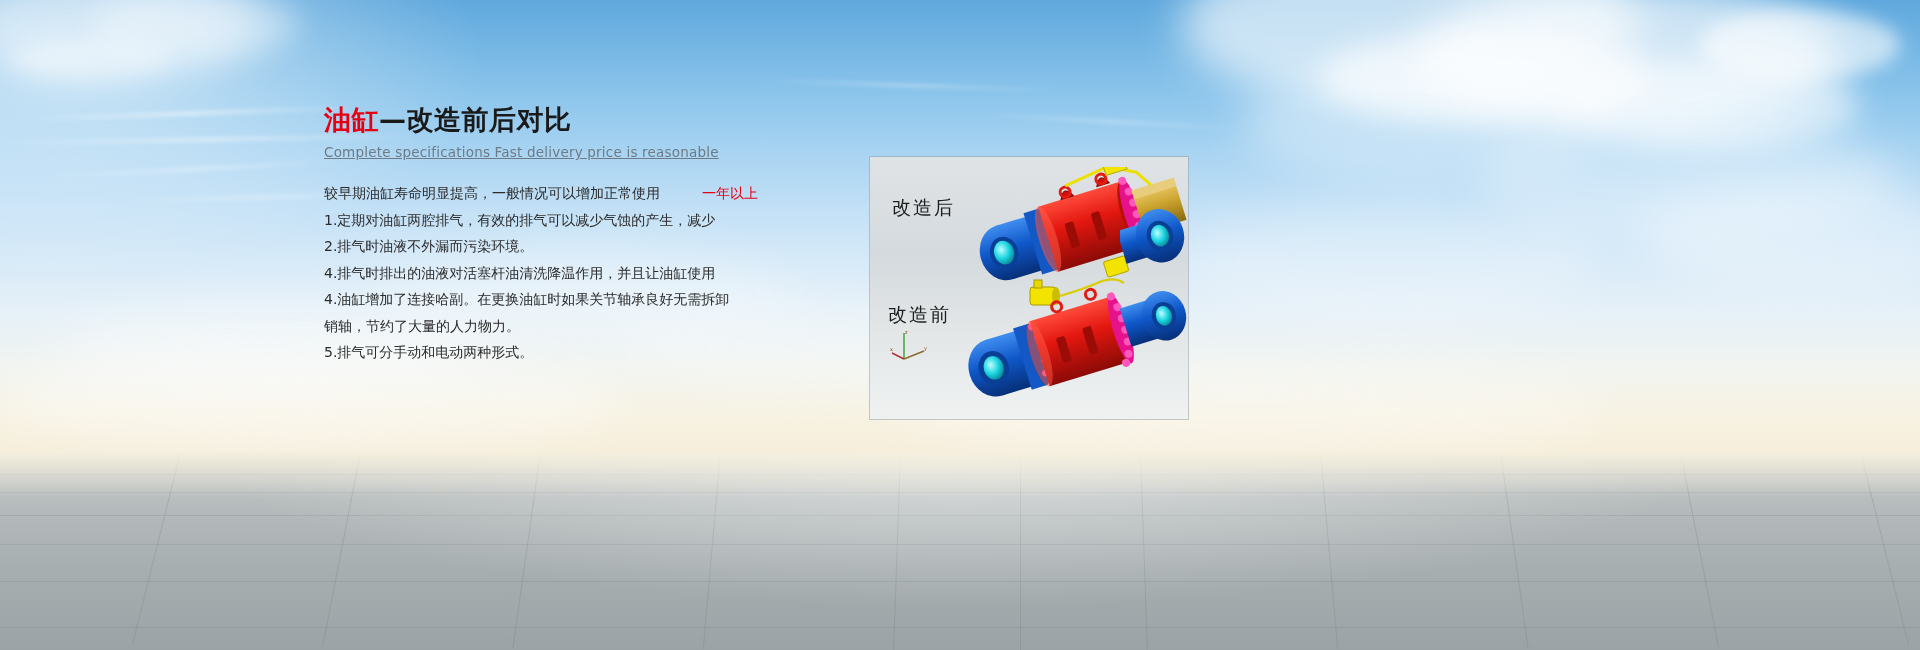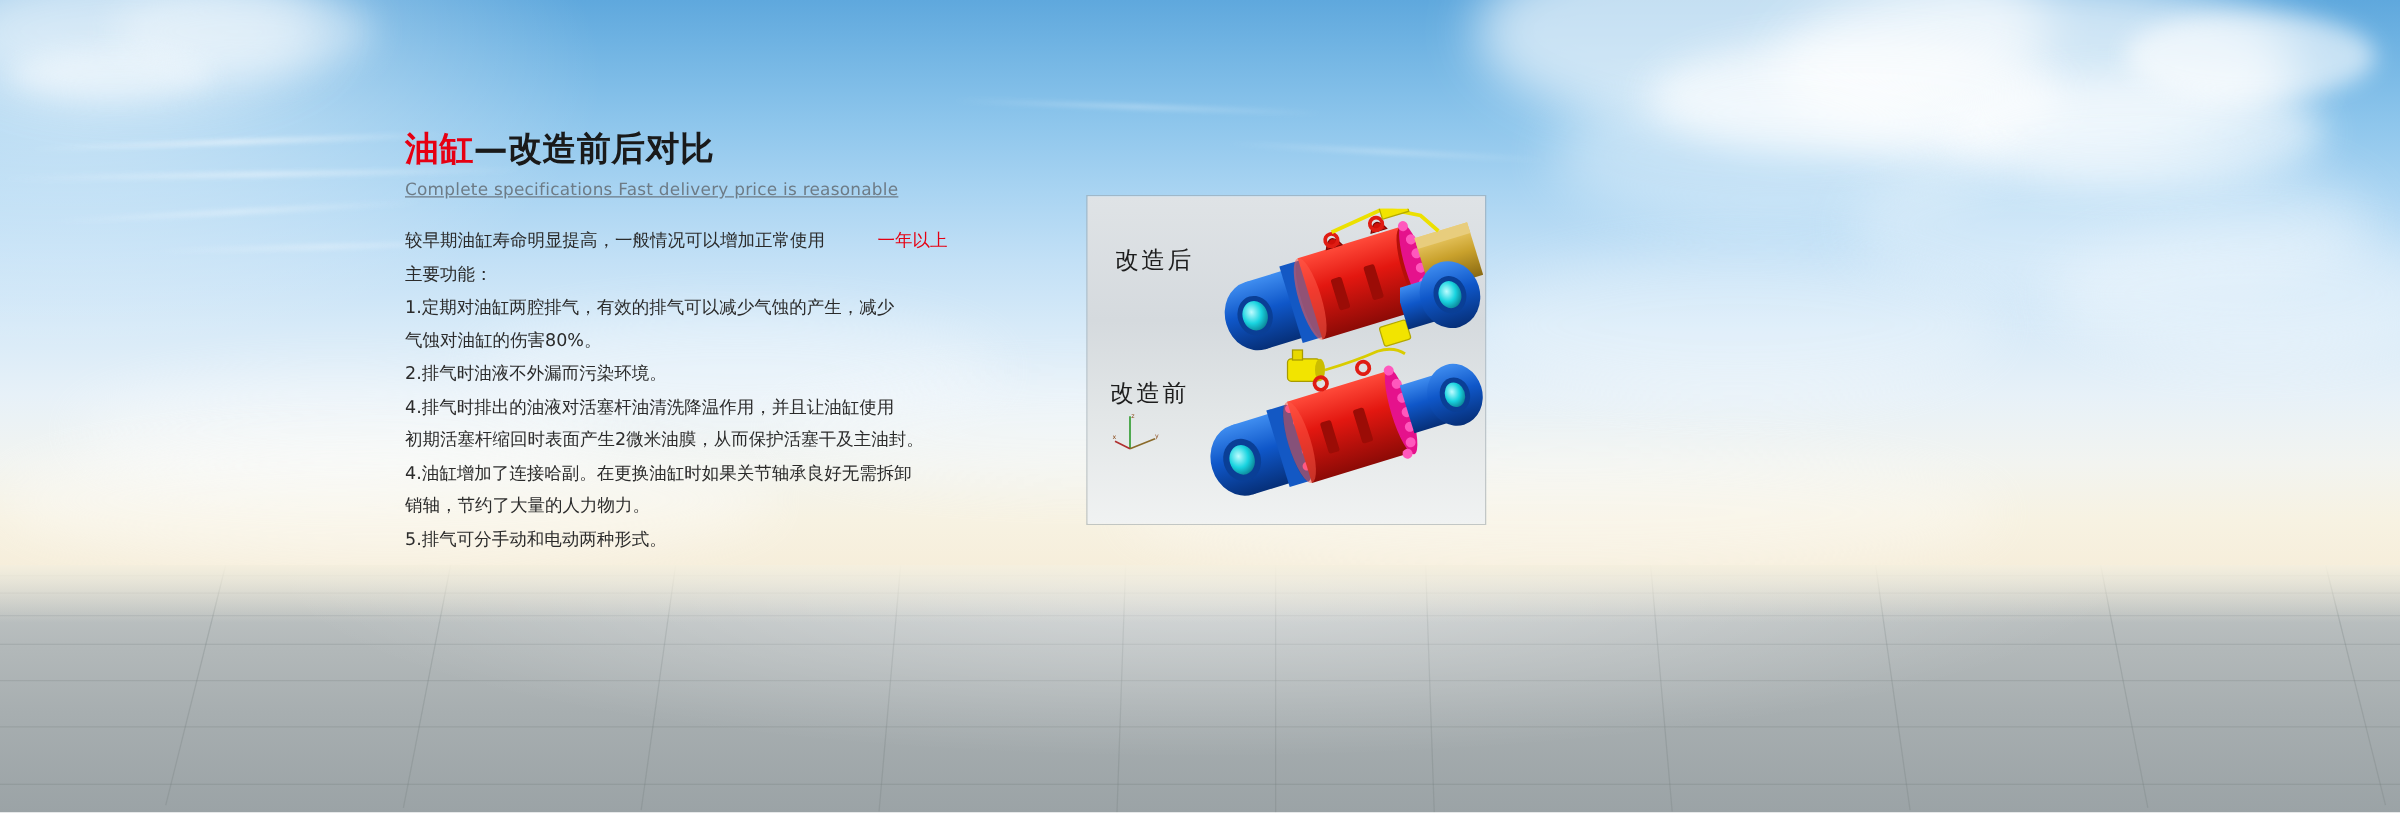--- a/index.html
+++ b/index.html
@@ -156,26 +156,23 @@
   </div>
 
   <div class="textblock">
     <h1 class="title">
       <span class="hl">油缸</span><span>—改造前后对比</span>
     </h1>
     <p class="subtitle">Complete specifications Fast delivery price is reasonable</p>
 
     <div class="body">
       <p><span>较早期油缸寿命明显提高，一般情况可以增加正常使用</span><span class="hl">一年以上</span></p>
-      <p><span>主要功能：</span></p>
       <p><span>1.定期对油缸两腔排气，有效的排气可以减少气蚀的产生，减少</span></p>
-      <p><span>气蚀对油缸的伤害80%。</span></p>
       <p><span>2.排气时油液不外漏而污染环境。</span></p>
       <p><span>4.排气时排出的油液对活塞杆油清洗降温作用，并且让油缸使用</span></p>
-      <p><span>初期活塞杆缩回时表面产生2微米油膜，从而保护活塞干及主油封。</span></p>
       <p><span>4.油缸增加了连接哈副。在更换油缸时如果关节轴承良好无需拆卸</span></p>
       <p><span>销轴，节约了大量的人力物力。</span></p>
       <p><span>5.排气可分手动和电动两种形式。</span></p>
     </div>
   </div>
 
   <div class="panel">
 
     <span class="panel-label lbl-after">改造后</span>
     <span class="panel-label lbl-before">改造前</span>

